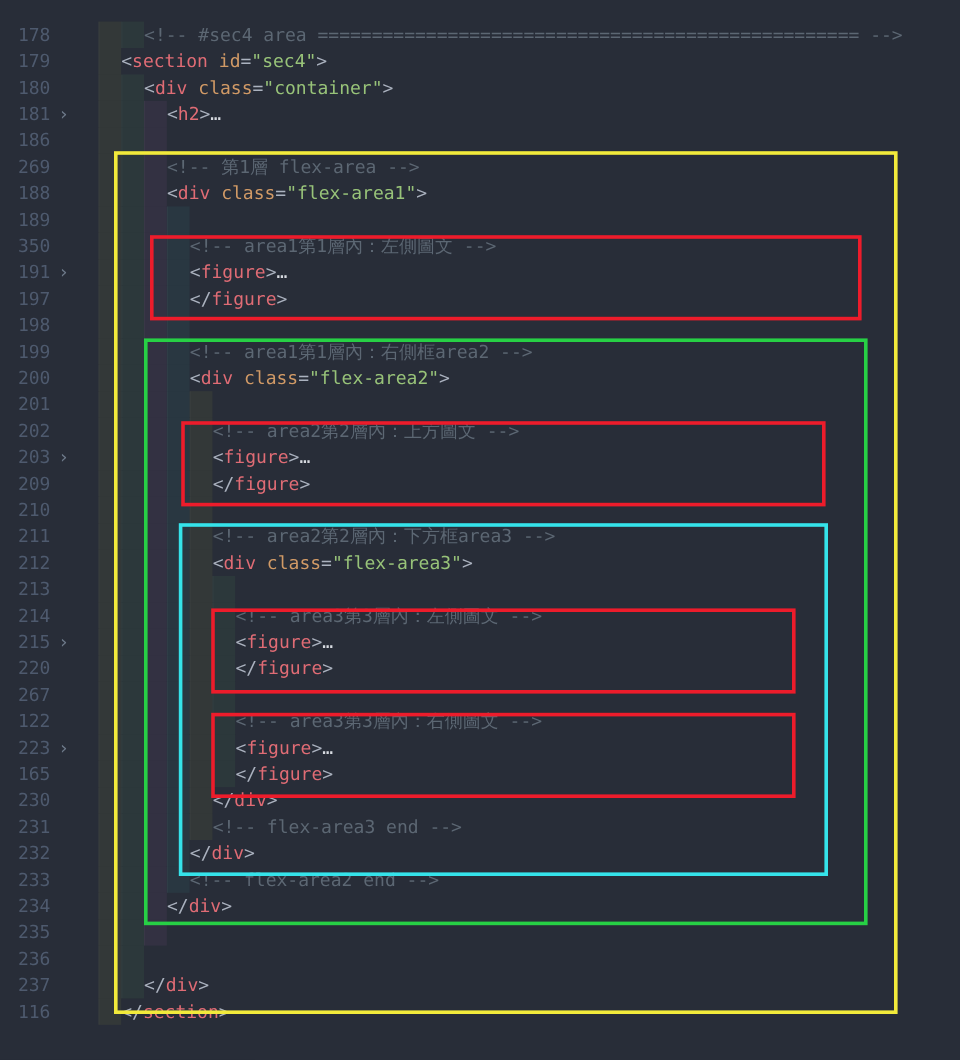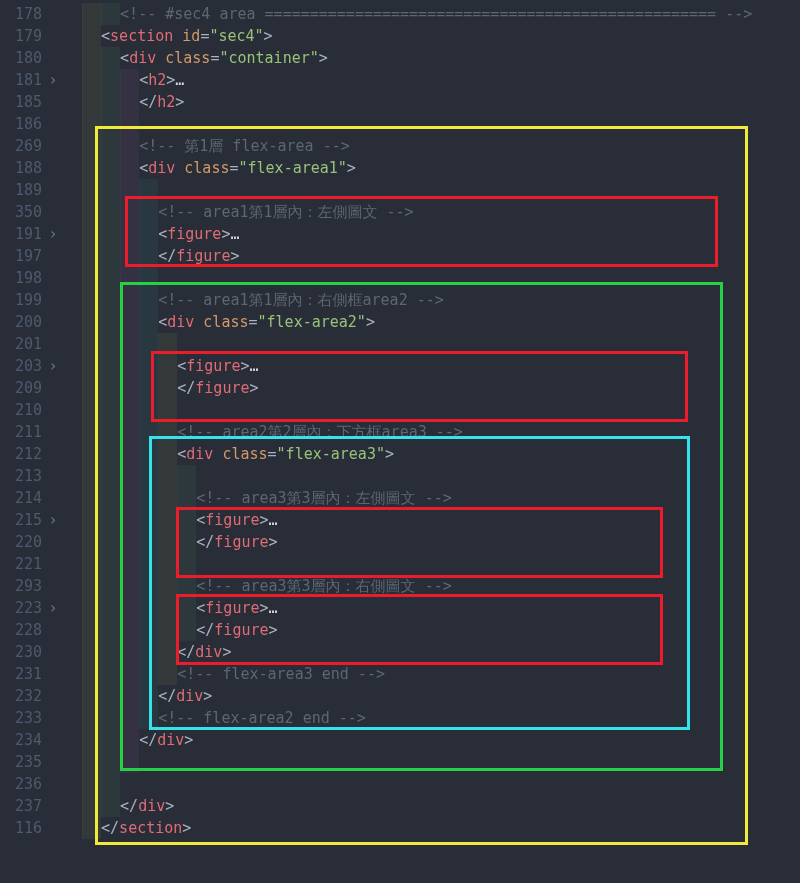--- a/index.html
+++ b/index.html
@@ -2,21 +2,21 @@
 <html style="--bg: #282d38; --gutter: #4e5a6e; --tag: #e06c75; --attr: #d19a66; --value: #98c379; --punct: #abb2bf; --comment: #5c6773; --ellipsis: #d7dae0; --fold: #6e7a8a; --it0: rgba(255,255,64,0.055); --it1: rgba(127,255,127,0.055); --it2: rgba(255,127,255,0.055); --it3: rgba(79,236,236,0.055);"><head>
 <meta charset="utf-8">
 <style>
   html,body{margin:0;padding:0}
   body{
     width:800px;height:883px;overflow:hidden;position:relative;
     background:var(--bg,#282d38);
     font-family:"DejaVu Sans Mono","Liberation Mono",monospace;
     font-size:15px;
   }
-  .lines{padding-top:3px;position:relative;z-index:1}
+  .lines{padding-top:18px;position:relative;z-index:1}
   .row{display:flex;height:22px;line-height:22px;white-space:pre}
   .num{width:42px;text-align:right;color:var(--gutter,#4e5a6e);flex:none}
   .fold{width:22px;text-align:center;color:var(--fold,#6e7a8a);flex:none;font-size:15px}
   .codeline{padding-left:18px;flex:1;white-space:pre}
   .ind{display:inline-block;width:2ch;height:22px;vertical-align:top;border-left:1px solid rgba(255,255,255,0.03)}
   .ind0{background:var(--it0)}
   .ind1{background:var(--it1)}
   .ind2{background:var(--it2)}
   .ind3{background:var(--it3)}
   .tk-comment{color:var(--comment,#5c6773)}
@@ -30,45 +30,45 @@
 </style>
 </head>
 <body>
 
 <div class="editor">
   <div class="lines" id="lines">
       <div class="row"><span class="num">178</span><span class="fold"></span><span class="codeline"><span class="ind ind0"></span><span class="ind ind1"></span><span class="tk-comment">&lt;!-- #sec4 area ================================================== --&gt;</span></span></div>
       <div class="row"><span class="num">179</span><span class="fold"></span><span class="codeline"><span class="ind ind0"></span><span class="tk-punct">&lt;</span><span class="tk-tag">section</span><span class="tk-punct"> </span><span class="tk-attr">id</span><span class="tk-punct">=</span><span class="tk-value">"sec4"</span><span class="tk-punct">&gt;</span></span></div>
       <div class="row"><span class="num">180</span><span class="fold"></span><span class="codeline"><span class="ind ind0"></span><span class="ind ind1"></span><span class="tk-punct">&lt;</span><span class="tk-tag">div</span><span class="tk-punct"> </span><span class="tk-attr">class</span><span class="tk-punct">=</span><span class="tk-value">"container"</span><span class="tk-punct">&gt;</span></span></div>
       <div class="row"><span class="num">181</span><span class="fold">›</span><span class="codeline"><span class="ind ind0"></span><span class="ind ind1"></span><span class="ind ind2"></span><span class="tk-punct">&lt;</span><span class="tk-tag">h2</span><span class="tk-punct">&gt;</span><span class="tk-ellipsis">…</span></span></div>
-      <div class="row"><span class="num">185</span><span class="fold"></span><span class="codeline"><span class="ind ind0"></span><span class="ind ind1"></span><span class="ind ind2"></span><span class="tk-punct">&lt;/</span><span class="tk-tag">h2</span><span class="tk-punct">&gt;</span></span></div>
       <div class="row"><span class="num">186</span><span class="fold"></span><span class="codeline"><span class="ind ind0"></span><span class="ind ind1"></span><span class="ind ind2"></span></span></div>
       <div class="row"><span class="num">269</span><span class="fold"></span><span class="codeline"><span class="ind ind0"></span><span class="ind ind1"></span><span class="ind ind2"></span><span class="tk-comment">&lt;!-- 第1層 flex-area --&gt;</span></span></div>
       <div class="row"><span class="num">188</span><span class="fold"></span><span class="codeline"><span class="ind ind0"></span><span class="ind ind1"></span><span class="ind ind2"></span><span class="tk-punct">&lt;</span><span class="tk-tag">div</span><span class="tk-punct"> </span><span class="tk-attr">class</span><span class="tk-punct">=</span><span class="tk-value">"flex-area1"</span><span class="tk-punct">&gt;</span></span></div>
       <div class="row"><span class="num">189</span><span class="fold"></span><span class="codeline"><span class="ind ind0"></span><span class="ind ind1"></span><span class="ind ind2"></span><span class="ind ind3"></span></span></div>
       <div class="row"><span class="num">350</span><span class="fold"></span><span class="codeline"><span class="ind ind0"></span><span class="ind ind1"></span><span class="ind ind2"></span><span class="ind ind3"></span><span class="tk-comment">&lt;!-- area1第1層內：左側圖文 --&gt;</span></span></div>
       <div class="row"><span class="num">191</span><span class="fold">›</span><span class="codeline"><span class="ind ind0"></span><span class="ind ind1"></span><span class="ind ind2"></span><span class="ind ind3"></span><span class="tk-punct">&lt;</span><span class="tk-tag">figure</span><span class="tk-punct">&gt;</span><span class="tk-ellipsis">…</span></span></div>
       <div class="row"><span class="num">197</span><span class="fold"></span><span class="codeline"><span class="ind ind0"></span><span class="ind ind1"></span><span class="ind ind2"></span><span class="ind ind3"></span><span class="tk-punct">&lt;/</span><span class="tk-tag">figure</span><span class="tk-punct">&gt;</span></span></div>
       <div class="row"><span class="num">198</span><span class="fold"></span><span class="codeline"><span class="ind ind0"></span><span class="ind ind1"></span><span class="ind ind2"></span><span class="ind ind3"></span></span></div>
       <div class="row"><span class="num">199</span><span class="fold"></span><span class="codeline"><span class="ind ind0"></span><span class="ind ind1"></span><span class="ind ind2"></span><span class="ind ind3"></span><span class="tk-comment">&lt;!-- area1第1層內：右側框area2 --&gt;</span></span></div>
       <div class="row"><span class="num">200</span><span class="fold"></span><span class="codeline"><span class="ind ind0"></span><span class="ind ind1"></span><span class="ind ind2"></span><span class="ind ind3"></span><span class="tk-punct">&lt;</span><span class="tk-tag">div</span><span class="tk-punct"> </span><span class="tk-attr">class</span><span class="tk-punct">=</span><span class="tk-value">"flex-area2"</span><span class="tk-punct">&gt;</span></span></div>
       <div class="row"><span class="num">201</span><span class="fold"></span><span class="codeline"><span class="ind ind0"></span><span class="ind ind1"></span><span class="ind ind2"></span><span class="ind ind3"></span><span class="ind ind0"></span></span></div>
+      <div class="row"><span class="num">202</span><span class="fold"></span><span class="codeline"><span class="ind ind0"></span><span class="ind ind1"></span><span class="ind ind2"></span><span class="ind ind3"></span><span class="ind ind0"></span><span class="tk-comment">&lt;!-- area2第2層內：上方圖文 --&gt;</span></span></div>
       <div class="row"><span class="num">203</span><span class="fold">›</span><span class="codeline"><span class="ind ind0"></span><span class="ind ind1"></span><span class="ind ind2"></span><span class="ind ind3"></span><span class="ind ind0"></span><span class="tk-punct">&lt;</span><span class="tk-tag">figure</span><span class="tk-punct">&gt;</span><span class="tk-ellipsis">…</span></span></div>
       <div class="row"><span class="num">209</span><span class="fold"></span><span class="codeline"><span class="ind ind0"></span><span class="ind ind1"></span><span class="ind ind2"></span><span class="ind ind3"></span><span class="ind ind0"></span><span class="tk-punct">&lt;/</span><span class="tk-tag">figure</span><span class="tk-punct">&gt;</span></span></div>
       <div class="row"><span class="num">210</span><span class="fold"></span><span class="codeline"><span class="ind ind0"></span><span class="ind ind1"></span><span class="ind ind2"></span><span class="ind ind3"></span><span class="ind ind0"></span></span></div>
       <div class="row"><span class="num">211</span><span class="fold"></span><span class="codeline"><span class="ind ind0"></span><span class="ind ind1"></span><span class="ind ind2"></span><span class="ind ind3"></span><span class="ind ind0"></span><span class="tk-comment">&lt;!-- area2第2層內：下方框area3 --&gt;</span></span></div>
       <div class="row"><span class="num">212</span><span class="fold"></span><span class="codeline"><span class="ind ind0"></span><span class="ind ind1"></span><span class="ind ind2"></span><span class="ind ind3"></span><span class="ind ind0"></span><span class="tk-punct">&lt;</span><span class="tk-tag">div</span><span class="tk-punct"> </span><span class="tk-attr">class</span><span class="tk-punct">=</span><span class="tk-value">"flex-area3"</span><span class="tk-punct">&gt;</span></span></div>
       <div class="row"><span class="num">213</span><span class="fold"></span><span class="codeline"><span class="ind ind0"></span><span class="ind ind1"></span><span class="ind ind2"></span><span class="ind ind3"></span><span class="ind ind0"></span><span class="ind ind1"></span></span></div>
       <div class="row"><span class="num">214</span><span class="fold"></span><span class="codeline"><span class="ind ind0"></span><span class="ind ind1"></span><span class="ind ind2"></span><span class="ind ind3"></span><span class="ind ind0"></span><span class="ind ind1"></span><span class="tk-comment">&lt;!-- area3第3層內：左側圖文 --&gt;</span></span></div>
       <div class="row"><span class="num">215</span><span class="fold">›</span><span class="codeline"><span class="ind ind0"></span><span class="ind ind1"></span><span class="ind ind2"></span><span class="ind ind3"></span><span class="ind ind0"></span><span class="ind ind1"></span><span class="tk-punct">&lt;</span><span class="tk-tag">figure</span><span class="tk-punct">&gt;</span><span class="tk-ellipsis">…</span></span></div>
       <div class="row"><span class="num">220</span><span class="fold"></span><span class="codeline"><span class="ind ind0"></span><span class="ind ind1"></span><span class="ind ind2"></span><span class="ind ind3"></span><span class="ind ind0"></span><span class="ind ind1"></span><span class="tk-punct">&lt;/</span><span class="tk-tag">figure</span><span class="tk-punct">&gt;</span></span></div>
-      <div class="row"><span class="num">221</span><span class="fold"></span><span class="codeline"><span class="ind ind0"></span><span class="ind ind1"></span><span class="ind ind2"></span><span class="ind ind3"></span><span class="ind ind0"></span><span class="ind ind1"></span></span></div>
-      <div class="row"><span class="num">293</span><span class="fold"></span><span class="codeline"><span class="ind ind0"></span><span class="ind ind1"></span><span class="ind ind2"></span><span class="ind ind3"></span><span class="ind ind0"></span><span class="ind ind1"></span><span class="tk-comment">&lt;!-- area3第3層內：右側圖文 --&gt;</span></span></div>
+      <div class="row"><span class="num">267</span><span class="fold"></span><span class="codeline"><span class="ind ind0"></span><span class="ind ind1"></span><span class="ind ind2"></span><span class="ind ind3"></span><span class="ind ind0"></span><span class="ind ind1"></span></span></div>
+      <div class="row"><span class="num">122</span><span class="fold"></span><span class="codeline"><span class="ind ind0"></span><span class="ind ind1"></span><span class="ind ind2"></span><span class="ind ind3"></span><span class="ind ind0"></span><span class="ind ind1"></span><span class="tk-comment">&lt;!-- area3第3層內：右側圖文 --&gt;</span></span></div>
       <div class="row"><span class="num">223</span><span class="fold">›</span><span class="codeline"><span class="ind ind0"></span><span class="ind ind1"></span><span class="ind ind2"></span><span class="ind ind3"></span><span class="ind ind0"></span><span class="ind ind1"></span><span class="tk-punct">&lt;</span><span class="tk-tag">figure</span><span class="tk-punct">&gt;</span><span class="tk-ellipsis">…</span></span></div>
-      <div class="row"><span class="num">228</span><span class="fold"></span><span class="codeline"><span class="ind ind0"></span><span class="ind ind1"></span><span class="ind ind2"></span><span class="ind ind3"></span><span class="ind ind0"></span><span class="ind ind1"></span><span class="tk-punct">&lt;/</span><span class="tk-tag">figure</span><span class="tk-punct">&gt;</span></span></div>
+      <div class="row"><span class="num">165</span><span class="fold"></span><span class="codeline"><span class="ind ind0"></span><span class="ind ind1"></span><span class="ind ind2"></span><span class="ind ind3"></span><span class="ind ind0"></span><span class="ind ind1"></span><span class="tk-punct">&lt;/</span><span class="tk-tag">figure</span><span class="tk-punct">&gt;</span></span></div>
       <div class="row"><span class="num">230</span><span class="fold"></span><span class="codeline"><span class="ind ind0"></span><span class="ind ind1"></span><span class="ind ind2"></span><span class="ind ind3"></span><span class="ind ind0"></span><span class="tk-punct">&lt;/</span><span class="tk-tag">div</span><span class="tk-punct">&gt;</span></span></div>
       <div class="row"><span class="num">231</span><span class="fold"></span><span class="codeline"><span class="ind ind0"></span><span class="ind ind1"></span><span class="ind ind2"></span><span class="ind ind3"></span><span class="ind ind0"></span><span class="tk-comment">&lt;!-- flex-area3 end --&gt;</span></span></div>
       <div class="row"><span class="num">232</span><span class="fold"></span><span class="codeline"><span class="ind ind0"></span><span class="ind ind1"></span><span class="ind ind2"></span><span class="ind ind3"></span><span class="tk-punct">&lt;/</span><span class="tk-tag">div</span><span class="tk-punct">&gt;</span></span></div>
       <div class="row"><span class="num">233</span><span class="fold"></span><span class="codeline"><span class="ind ind0"></span><span class="ind ind1"></span><span class="ind ind2"></span><span class="ind ind3"></span><span class="tk-comment">&lt;!-- flex-area2 end --&gt;</span></span></div>
       <div class="row"><span class="num">234</span><span class="fold"></span><span class="codeline"><span class="ind ind0"></span><span class="ind ind1"></span><span class="ind ind2"></span><span class="tk-punct">&lt;/</span><span class="tk-tag">div</span><span class="tk-punct">&gt;</span></span></div>
       <div class="row"><span class="num">235</span><span class="fold"></span><span class="codeline"><span class="ind ind0"></span><span class="ind ind1"></span><span class="ind ind2"></span></span></div>
       <div class="row"><span class="num">236</span><span class="fold"></span><span class="codeline"><span class="ind ind0"></span><span class="ind ind1"></span></span></div>
       <div class="row"><span class="num">237</span><span class="fold"></span><span class="codeline"><span class="ind ind0"></span><span class="ind ind1"></span><span class="tk-punct">&lt;/</span><span class="tk-tag">div</span><span class="tk-punct">&gt;</span></span></div>
       <div class="row"><span class="num">116</span><span class="fold"></span><span class="codeline"><span class="ind ind0"></span><span class="tk-punct">&lt;/</span><span class="tk-tag">section</span><span class="tk-punct">&gt;</span></span></div>
     </div>

